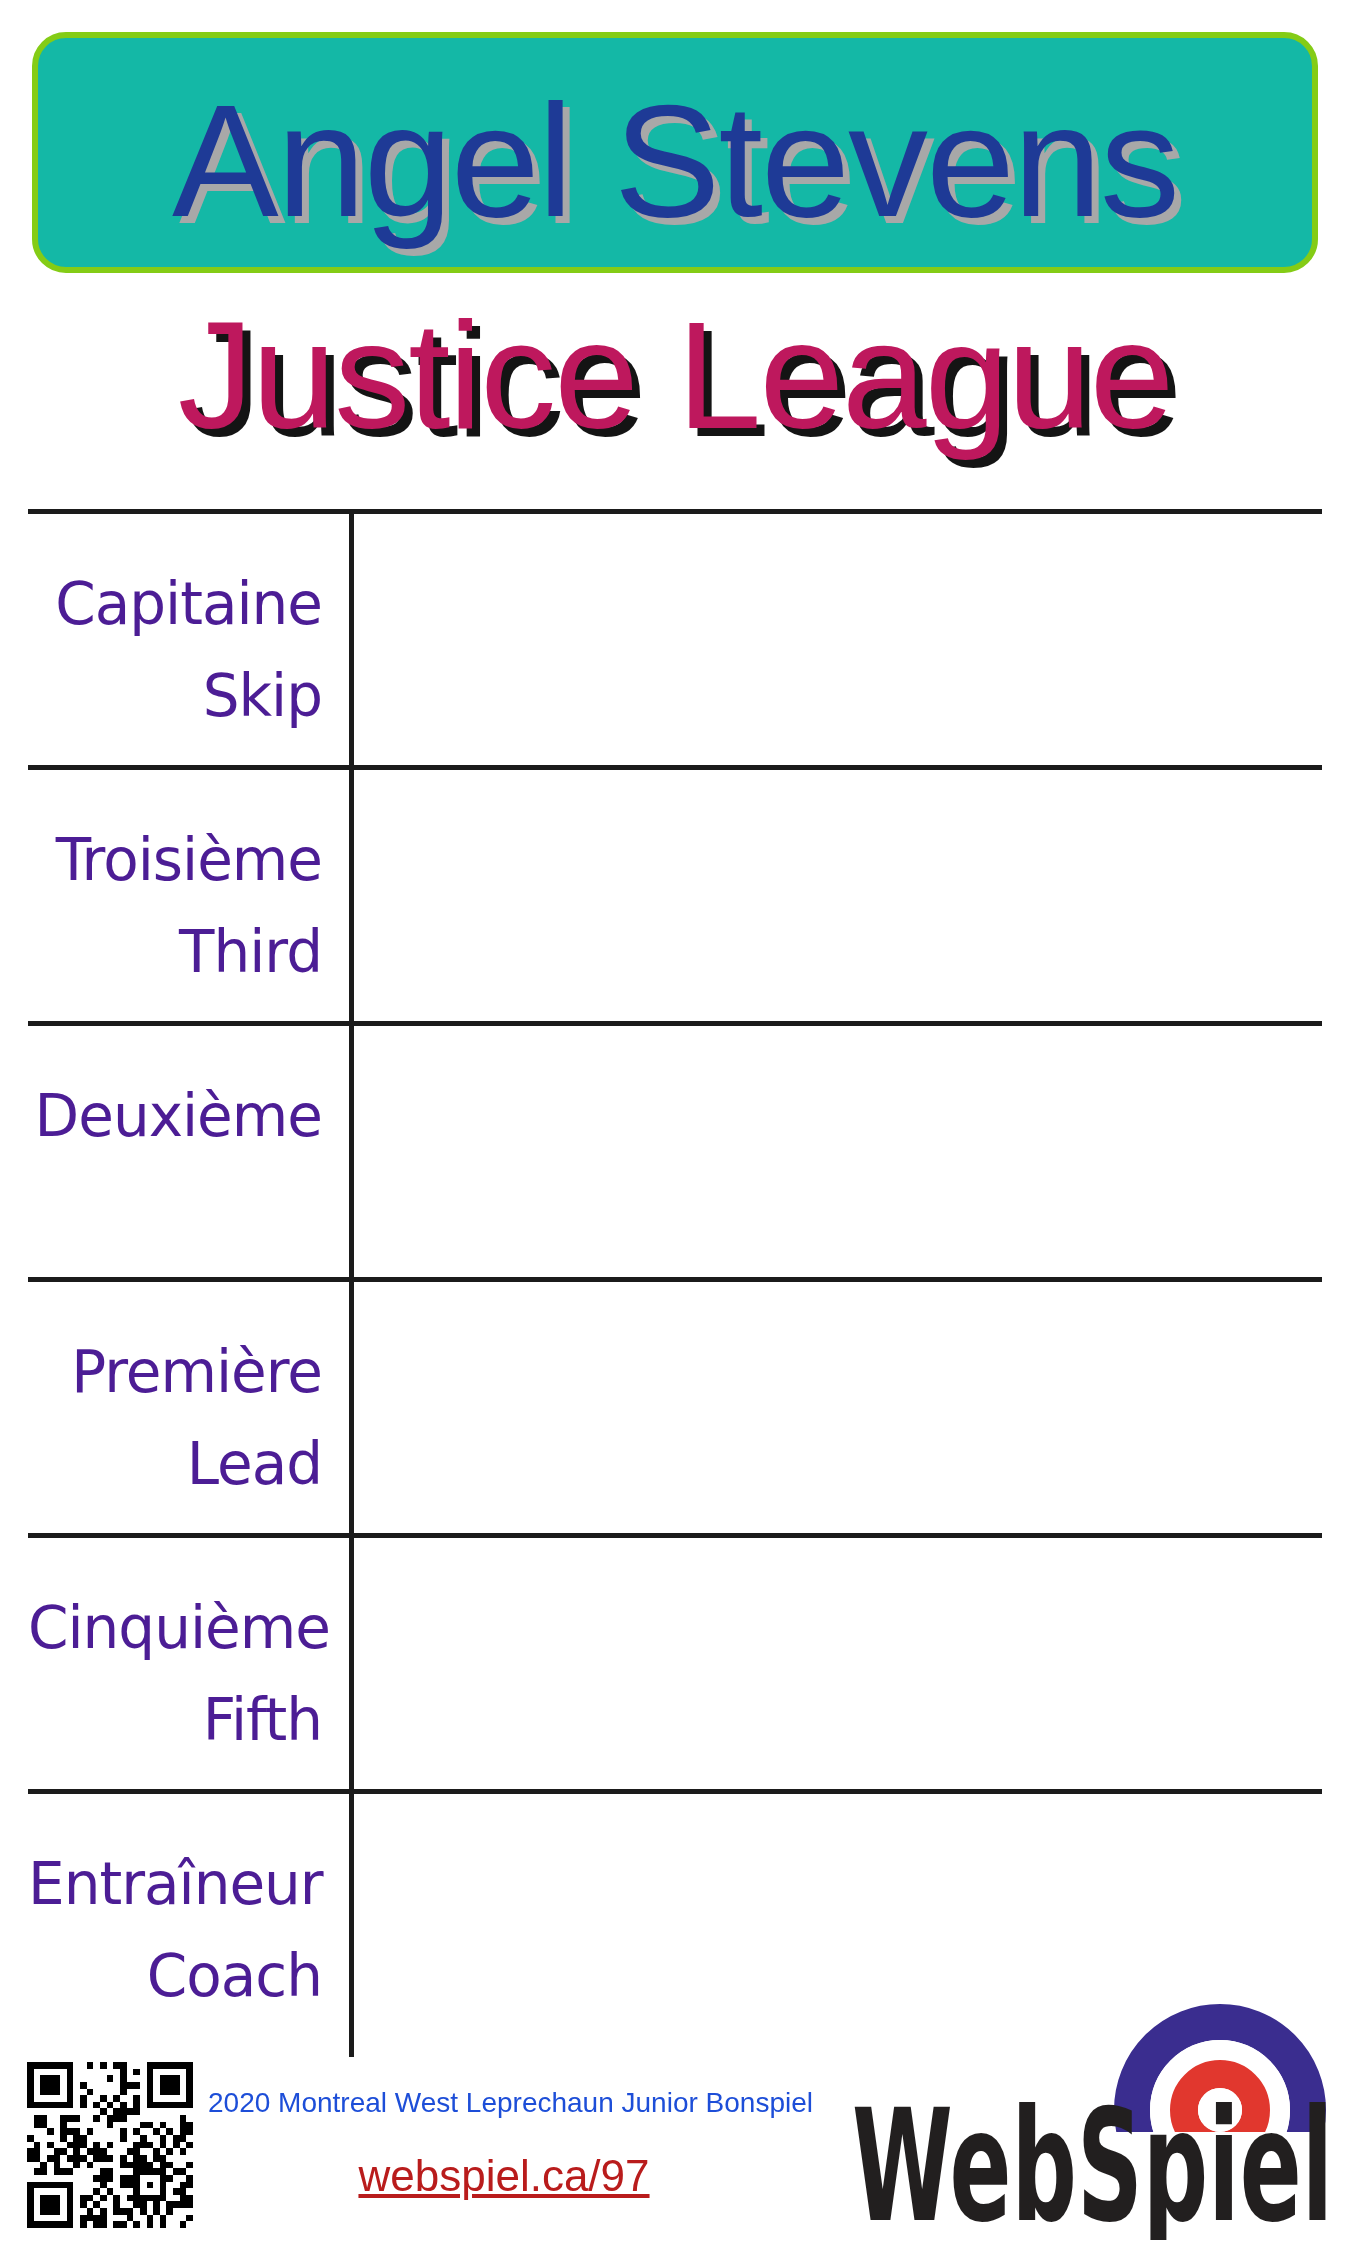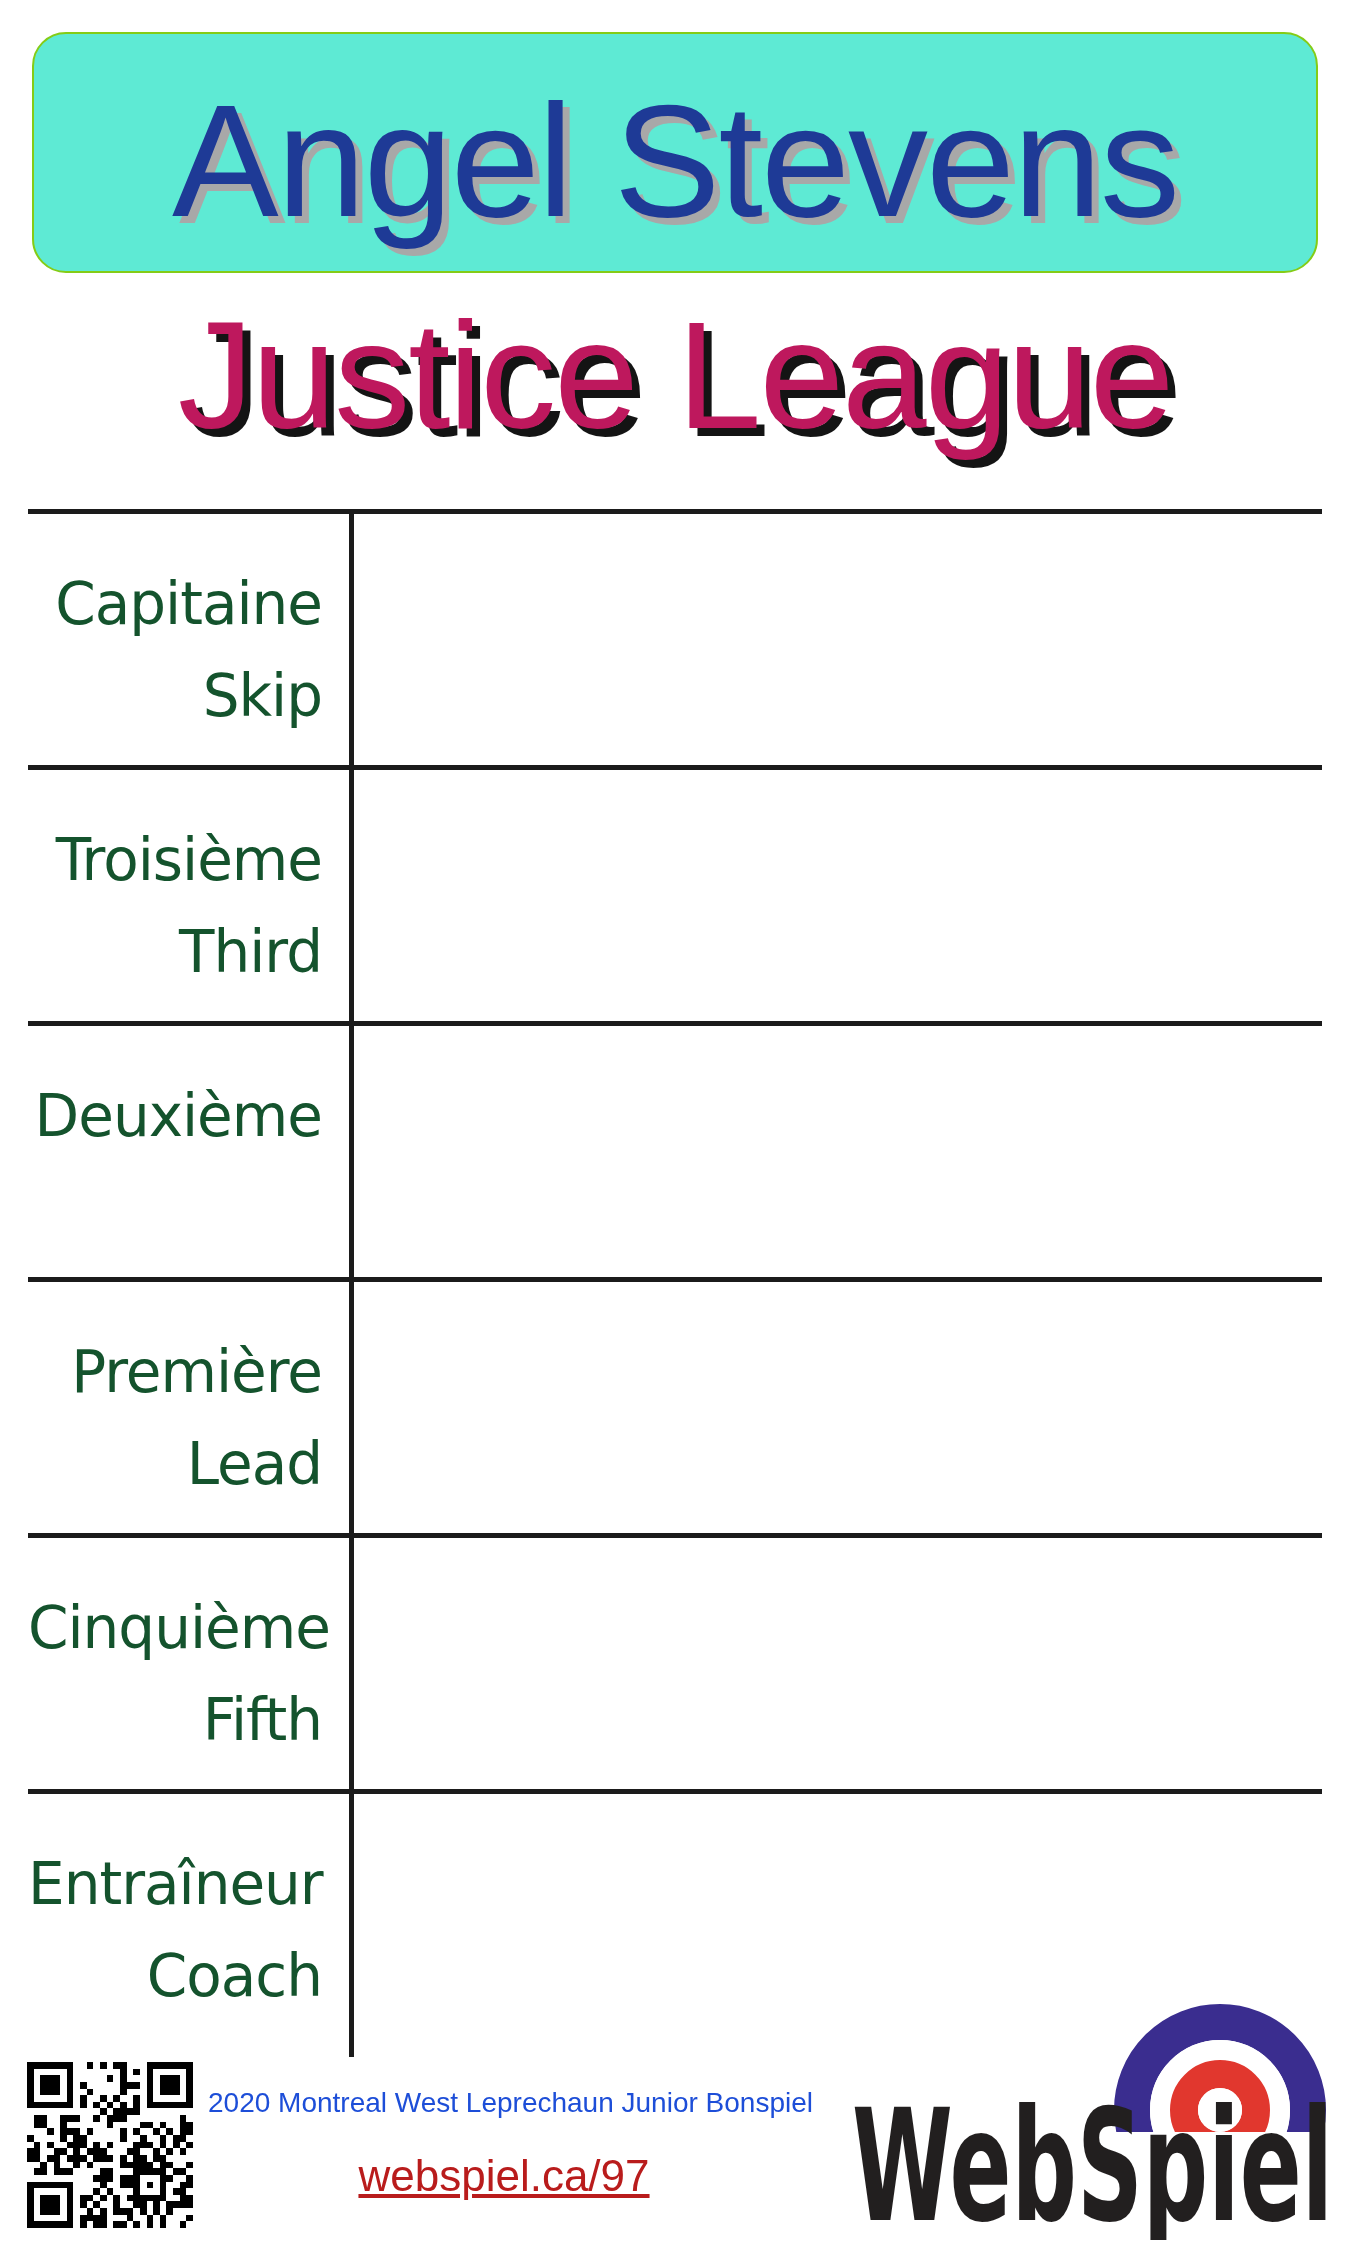--- a/index.html
+++ b/index.html
@@ -3,22 +3,22 @@
 <meta charset="utf-8">
 <style>
   html,body{margin:0;padding:0;}
   body{
     width:1350px;height:2250px;position:relative;background:#ffffff;
     font-family:"Liberation Sans", sans-serif;overflow:hidden;
   }
   
   .name-box{
     position:absolute;left:32px;top:32px;width:1286px;height:241px;
-    box-sizing:border-box;border:2px solid #84cc16;border-radius:34px;
-    display:flex;align-items:center;justify-content:center;background:#5eead4;
+    box-sizing:border-box;border:6px solid #84cc16;border-radius:34px;
+    display:flex;align-items:center;justify-content:center;background:#14b8a6;
   }
   .name-text{
     font-size:160px;line-height:1;color:#1e3a96;white-space:nowrap;
     text-shadow:7px 7px 0 #a8a8a8;transform:translateY(8px);
     letter-spacing:-2px;
   }
   
   .team-name{
     position:absolute;left:0;right:0;top:288px;text-align:center;
     font-size:152px;line-height:1.15;color:#be185d;white-space:nowrap;
@@ -30,21 +30,21 @@
   }
   .roster-row{
     box-sizing:border-box;height:256px;border-top:5px solid #1b1b1b;
     display:flex;
   }
   .roster-row.last{height:268px;}
   .label-cell{
     box-sizing:border-box;width:322px;padding:44px 28px 0 0;
     text-align:right;
     font-family:"DejaVu Sans", sans-serif;
-    font-size:58px;line-height:92px;letter-spacing:-1px;color:#14532d;
+    font-size:58px;line-height:92px;letter-spacing:-1px;color:#4c1d95;
   }
   .entry-cell{flex:1;}
   .v-divider{
     position:absolute;left:321px;top:0;width:5px;height:1548px;background:#1b1b1b;
   }
   
   .qr{position:absolute;left:27px;top:2062px;width:166px;height:166px;}
   .event-line{
     position:absolute;left:208px;top:2086px;width:700px;
     font-size:28px;line-height:1.2;color:#1d4ed8;white-space:nowrap;

